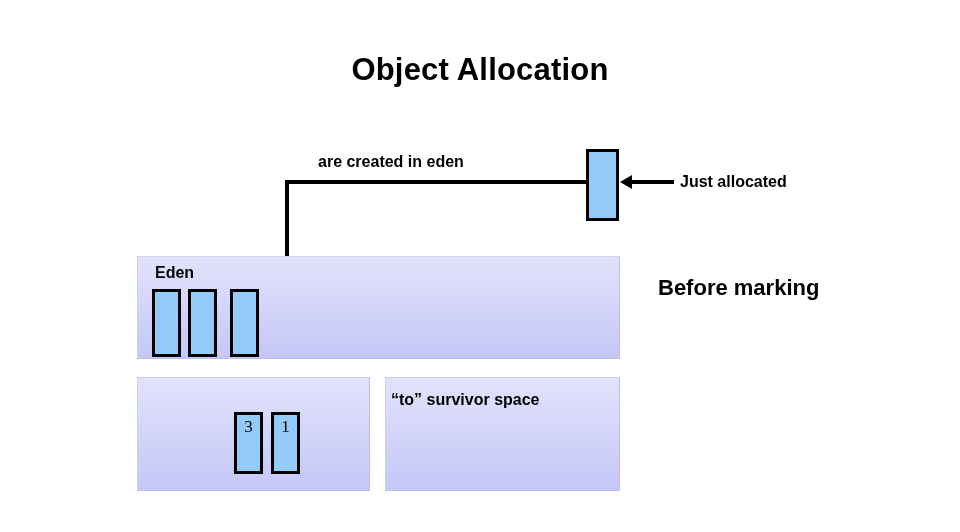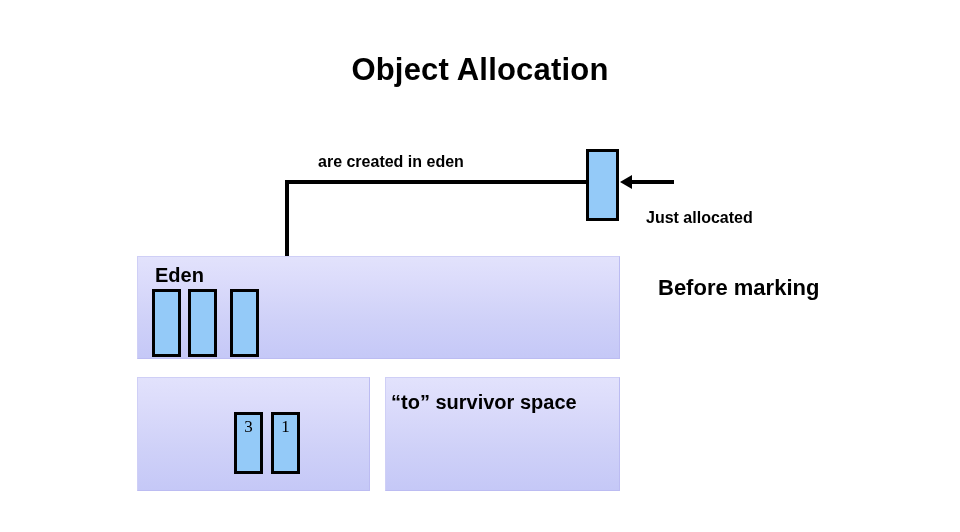--- a/index.html
+++ b/index.html
@@ -42,21 +42,21 @@
     position: absolute;
     box-sizing: border-box;
     background: linear-gradient(to bottom, #e2e2fc 0%, #dcdcfb 22%, #cfd1f8 62%, #c5c8f7 100%);
     border-top: 1px solid #cfcff6;
     border-left: 1px solid #cfcff6;
     border-right: 1px solid #bcbcf2;
     border-bottom: 1px solid #bcbcf2;
   }
   .region-label {
     position: absolute;
-    font-size: 20px;
+    font-size: 16px;
     font-weight: bold;
     white-space: nowrap;
     line-height: 1;
   }
 
   #eden-panel   { left: 137px; top: 256px; width: 483px; height: 103px; }
   #from-panel   { left: 137px; top: 377px; width: 233px; height: 114px; }
   #to-panel     { left: 385px; top: 377px; width: 235px; height: 114px; }
 
   #eden-label   { left: 155px; top: 265px; }
@@ -130,21 +130,21 @@
 
   
   .annotation {
     position: absolute;
     font-size: 16px;
     font-weight: bold;
     white-space: nowrap;
     line-height: 1;
   }
   #annotation-created   { left: 318px; top: 144px; margin-top: 10px; }
-  #annotation-allocated { left: 646px; top: 174px; margin-top: 36px; }
+  #annotation-allocated { left: 680px; top: 174px; }
 
   #phase-label {
     position: absolute;
     left: 658px;
     top: 277px;
     font-size: 22px;
     font-weight: bold;
     white-space: nowrap;
     line-height: 1;
   }

